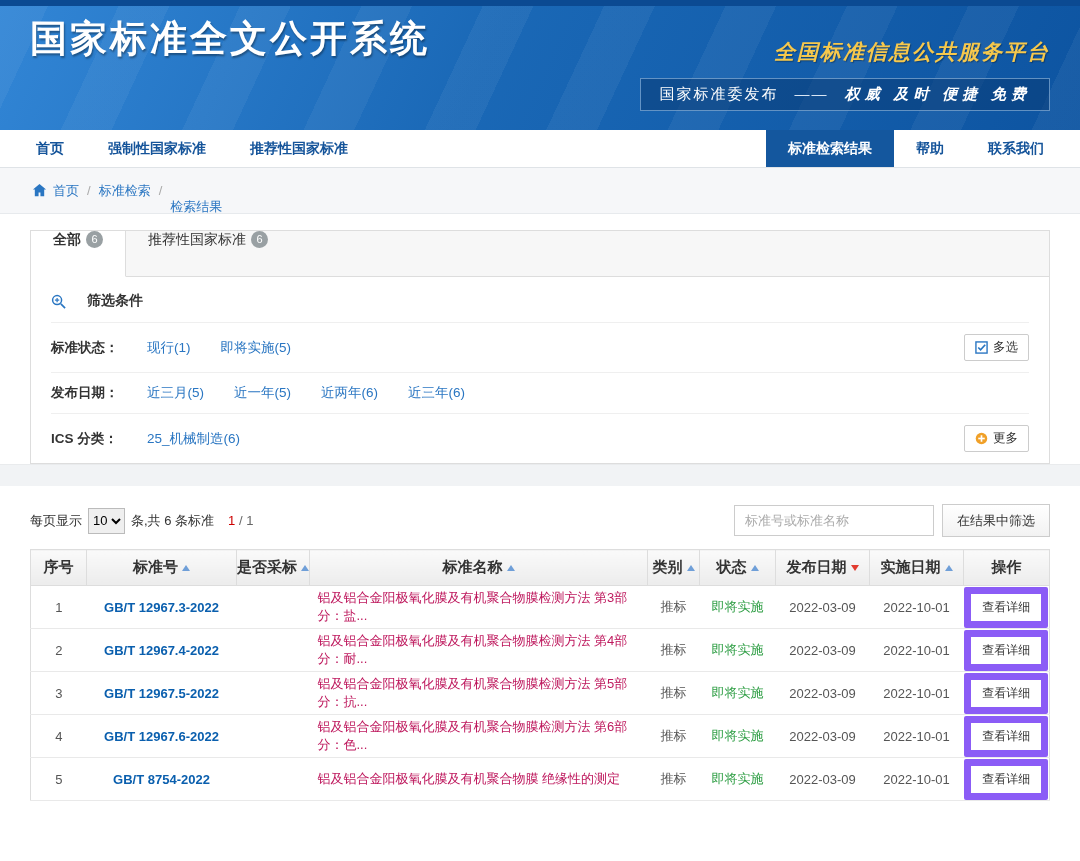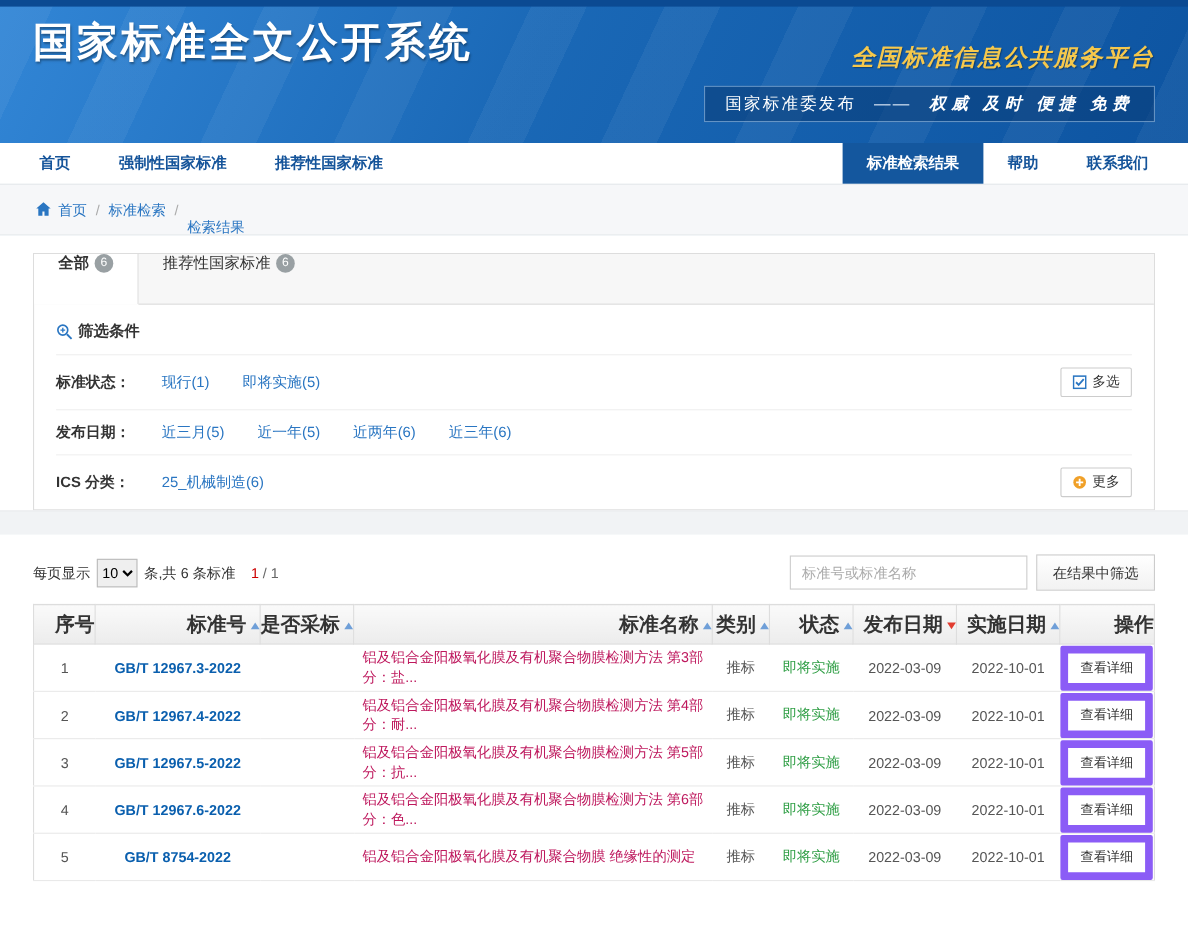--- a/index.html
+++ b/index.html
@@ -47,21 +47,21 @@
   
   .filter-card { margin:16px 30px 0; border:1px solid #ddd; background:#fff; }
   .tab-strip { display:flex; background:#f7f7f7; border-bottom:1px solid #ddd; height:46px; }
   .tab { display:flex; align-items:flex-start; padding:0 22px; font-size:14px; color:#333;
     cursor:pointer; }
   .tab.active { background:#fff; font-weight:bold; border-right:1px solid #ddd;
     border-bottom:1px solid #fff; margin-bottom:-1px; }
   .badge { display:inline-block; min-width:17px; height:17px; line-height:17px;
     border-radius:50%; background:#99a0a3; color:#fff; font-size:11px; text-align:center;
     margin-left:5px; font-weight:normal; }
-  .filter-title { display:flex; align-items:center; gap:5px; padding:15px 20px 12px;
+  .filter-title { display:flex; align-items:center; gap:21px; padding:15px 20px 12px;
     font-size:14px; font-weight:bold; color:#333; }
   .filter-row { margin:0 20px; padding:11px 0; border-top:1px solid #efefef;
     display:flex; align-items:center; font-size:13.5px; }
   .f-label { font-weight:bold; color:#333; width:96px; }
   .f-link { color:#2a76c2; text-decoration:none; margin-right:30px; cursor:pointer; }
   .f-action { margin-left:auto; display:inline-flex; align-items:center; gap:5px;
     border:1px solid #ccc; background:#fff; padding:4px 10px; font-size:12.5px;
     color:#333; border-radius:2px; cursor:pointer; }
 
   
@@ -74,29 +74,29 @@
   .gray-band { height:22px; background:#f1f3f5; border-top:1px solid #e9ebed; }
 
   
   .results { padding:0 30px; }
   .toolbar { display:flex; align-items:center; margin:18px 0 12px; font-size:13px; color:#333; }
   .toolbar select { margin:0 6px; height:26px; font-size:13px; border:1px solid #bbb; }
   .page-ind { margin-left:14px; }
   .page-cur { color:#c00; }
   .page-rest { color:#666; }
   .toolbar-right { margin-left:auto; display:flex; align-items:center; gap:8px; }
-  .search-input { width:216px; height:31px; border:1px solid #ccc; padding:0 10px;
+  .search-input { width:200px; height:31px; border:1px solid #ccc; padding:0 10px;
     font-size:13px; color:#333; }
   .search-input::placeholder { color:#aaa; }
   .filter-btn { height:33px; border:1px solid #ccc; background:linear-gradient(#fff,#f2f2f2);
     padding:0 14px; font-size:13px; color:#333; cursor:pointer; }
 
   table { width:100%; border-collapse:collapse; border:1px solid #ddd; }
   th { background:linear-gradient(#fafafa,#ececec); border:1px solid #ddd;
-    height:36px; font-size:18px; color:#333; font-weight:bold; white-space:nowrap;text-align:right; }
+    height:36px; font-size:15px; color:#333; font-weight:bold; white-space:nowrap; }
   td { border-bottom:1px solid #e9e9e9; height:43px; font-size:13px; color:#555;
     text-align:center; }
   td.c-name { text-align:left; padding:0 8px; color:#be185d;margin-top:44px; }
   .code-link { color:#0a5fae; font-weight:bold; text-decoration:none; cursor:pointer; }
   td.c-status { color:#2e9e44; }
   .detail-btn { border:7px solid #8b5cf6; background:#fff; padding:5px 11px;
     font-size:12px; color:#333; border-radius:2px; cursor:pointer; white-space:nowrap; }
   .arrow { display:inline-block; width:0; height:0; margin-left:4px; vertical-align:middle; }
   .arrow.up { border-left:4px solid transparent; border-right:4px solid transparent;
     border-bottom:6px solid #6f9fd8; }

